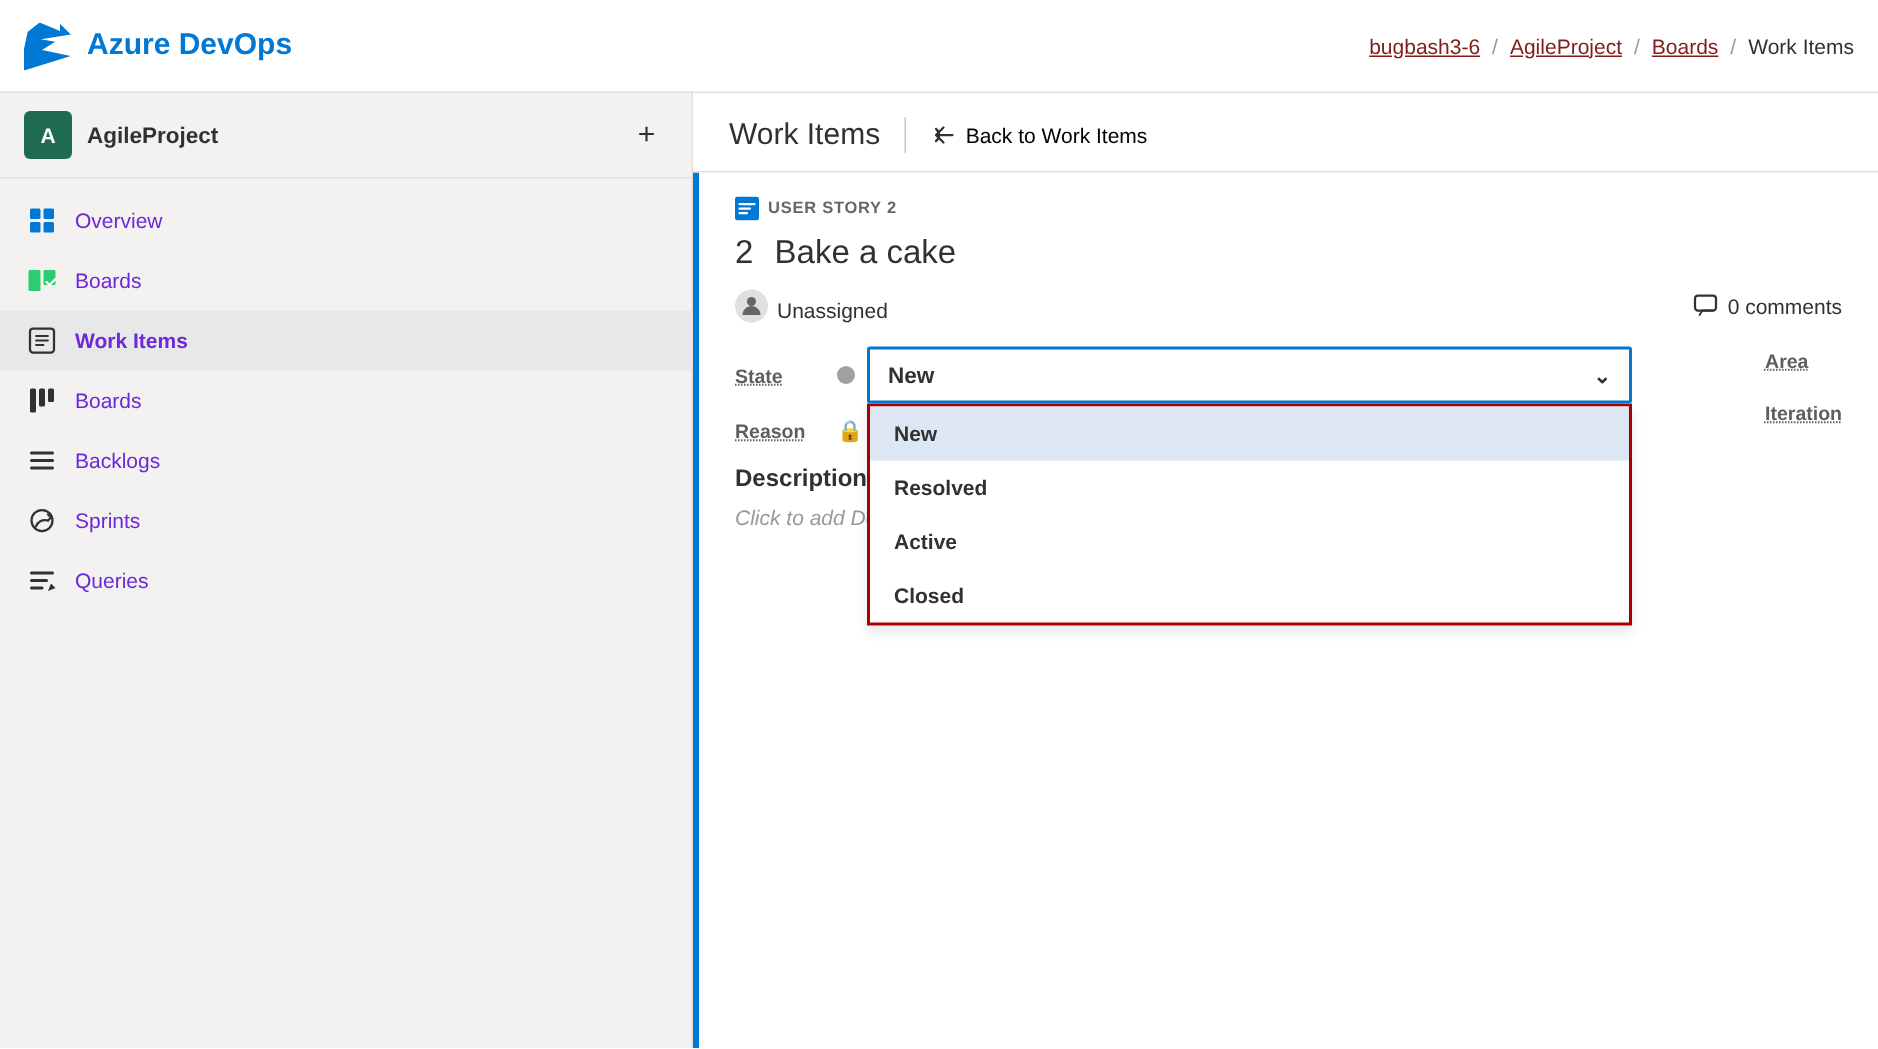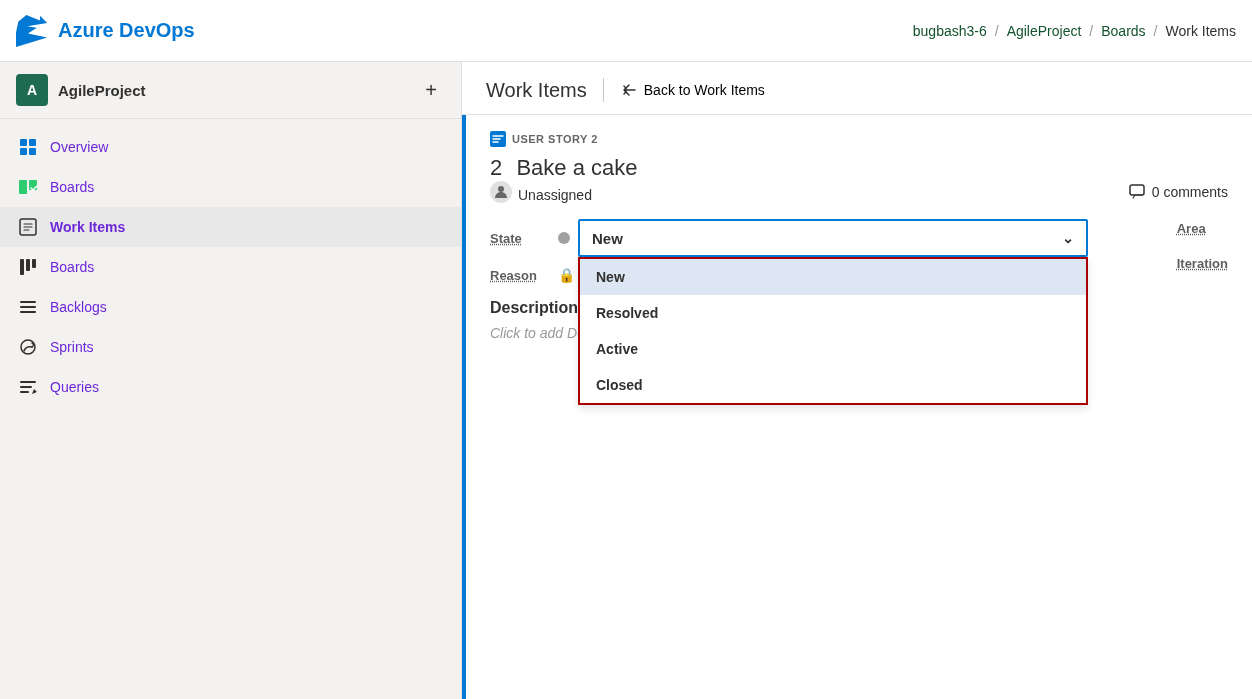--- a/index.html
+++ b/index.html
@@ -34,21 +34,22 @@
       display: flex;
       align-items: center;
       gap: 8px;
       font-size: 14px;
       color: #323130;
     }
     .breadcrumb-sep {
       color: #999;
     }
     .breadcrumb-link {
-      color: #14532d;
+      color: #7f1d1d;
+      text-decoration: underline;
     }
     .breadcrumb-current {
       color: #323130;
       font-weight: 500;
     }
 
     
     .main-layout {
       display: flex;
       flex: 1;
@@ -195,20 +196,21 @@
       margin-bottom: 8px;
     }
     .work-item-type-icon {
       width: 16px;
       height: 16px;
     }
     .work-item-title {
       font-size: 22px;
       font-weight: 400;
       color: #323130;
+      margin-bottom: 12px;
     }
     .work-item-title span.number {
       margin-right: 8px;
       color: #323130;
     }
     .work-item-meta {
       display: flex;
       align-items: center;
       gap: 16px;
       margin-bottom: 16px;

